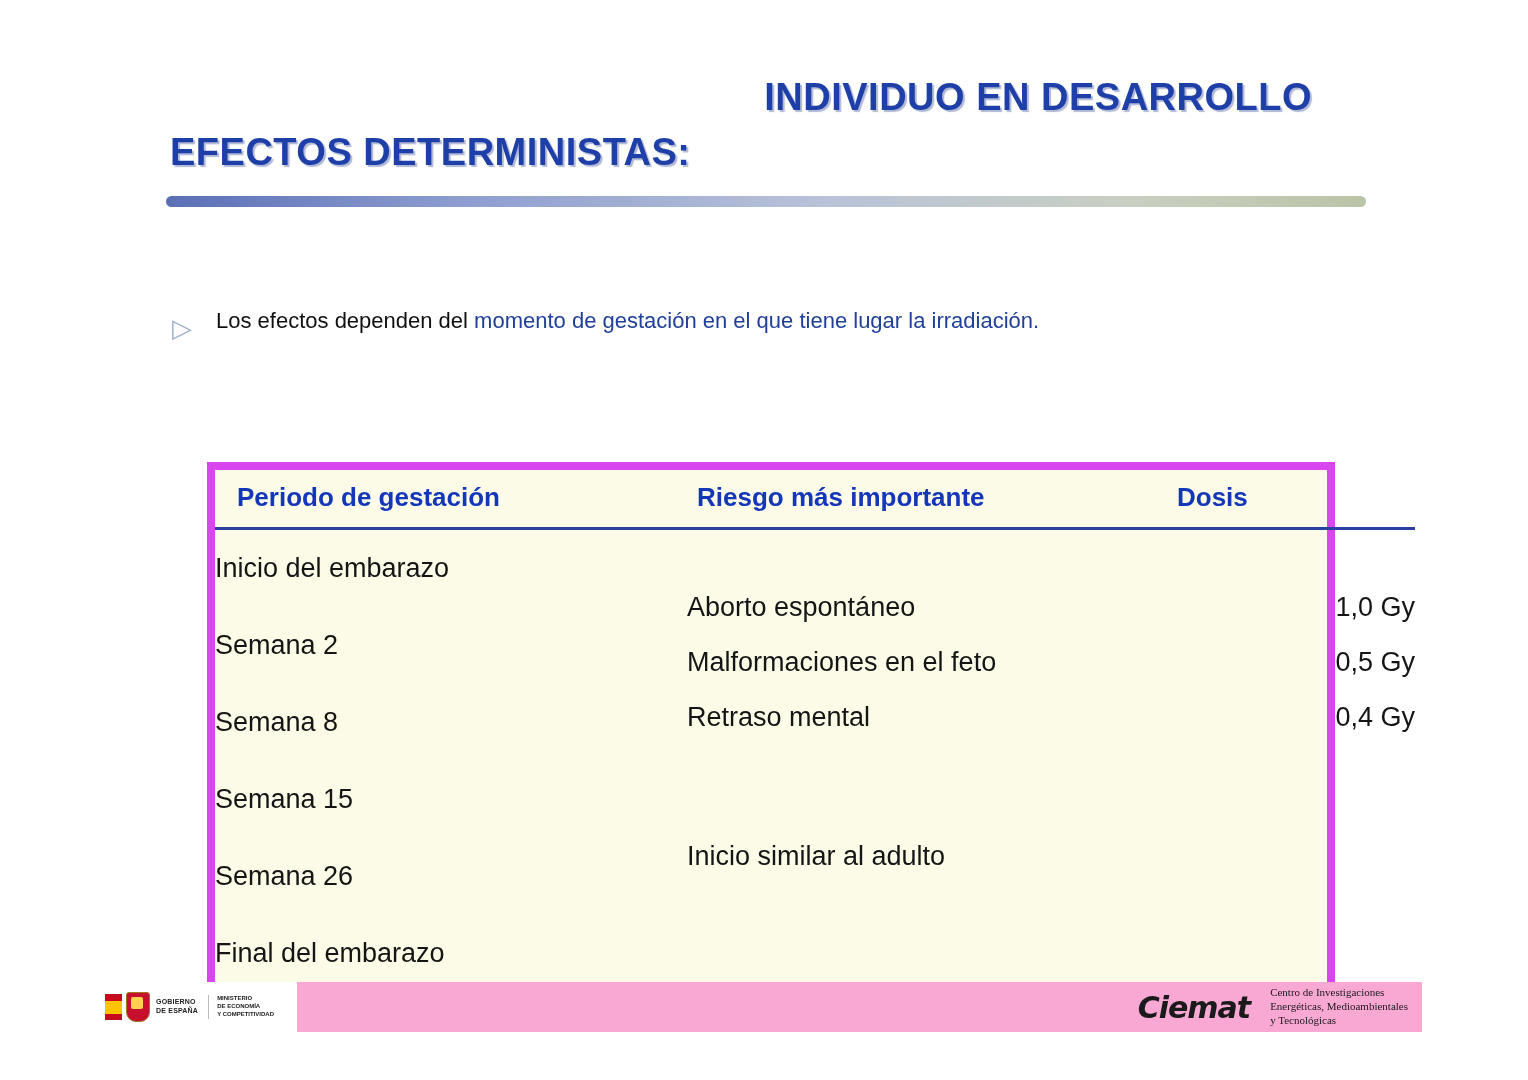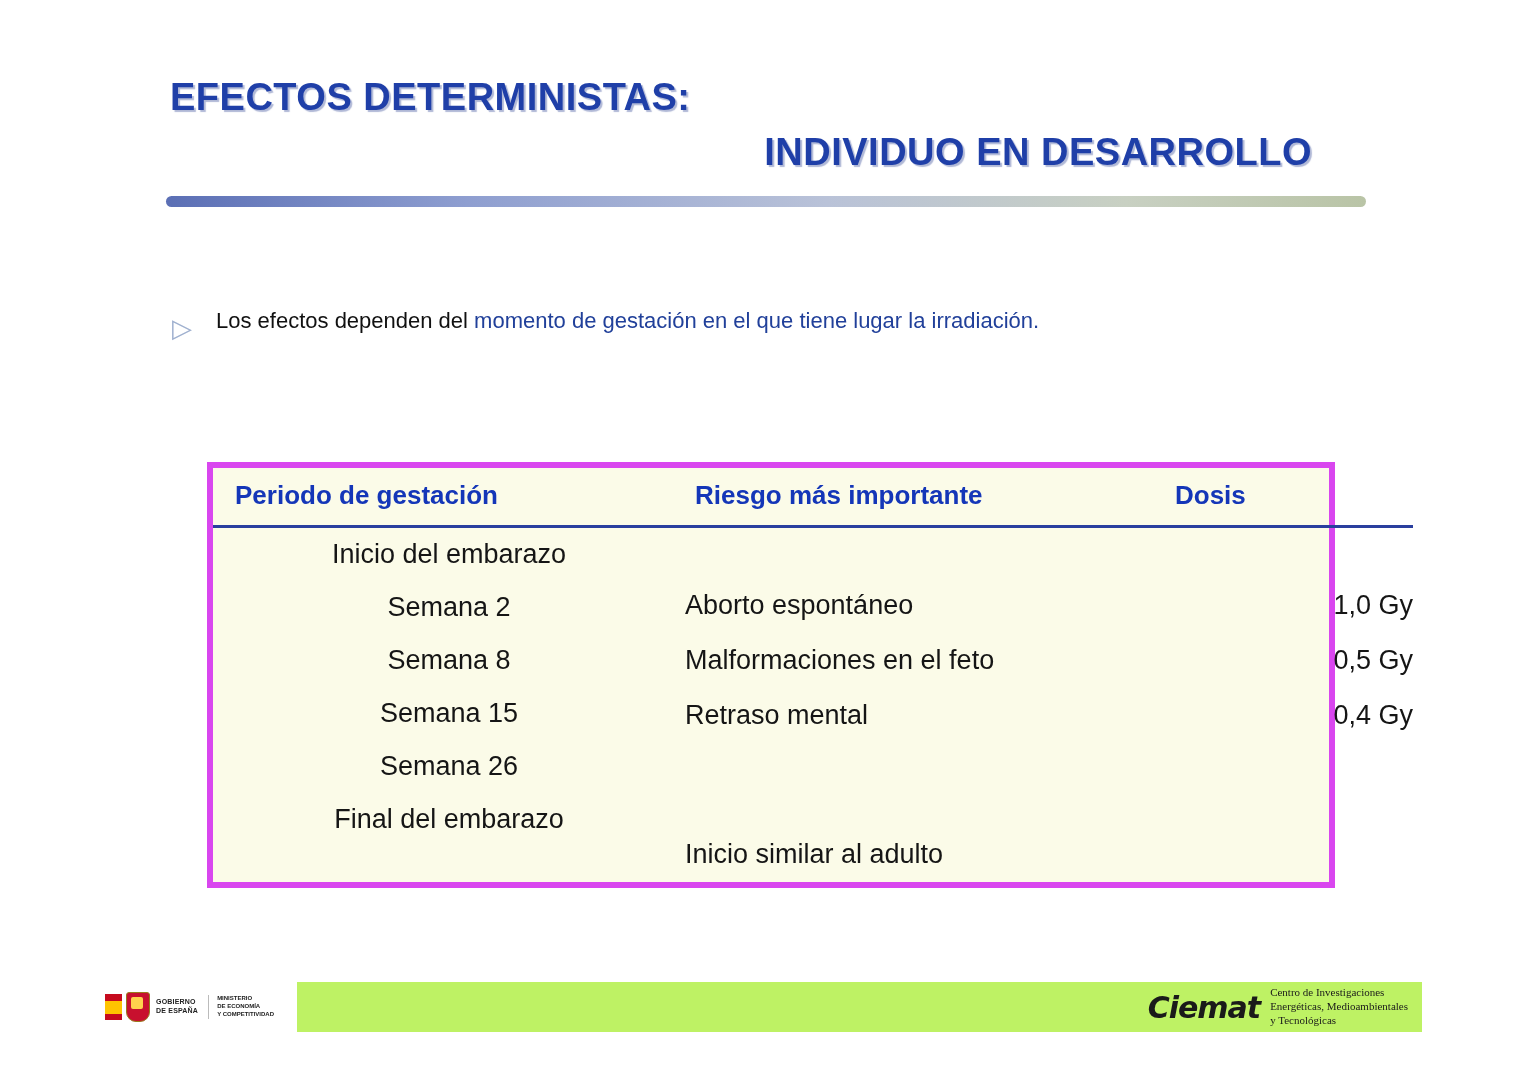--- a/index.html
+++ b/index.html
@@ -66,21 +66,21 @@
     line-height: 1.42;
   }
   .bullet-text .hl { color: #21409a; }
 
   
   .table-wrap {
     position: absolute;
     left: 207px;
     top: 462px;
     width: 1128px;
-    border: 6px solid #d946ef;
+    border: 8px solid #d946ef;
     background: #fbfbe8;
     box-sizing: border-box;
   }
   table.data {
     width: 100%;
     border-collapse: collapse;
     table-layout: fixed;
   }
   table.data th {
     font-size: 26px;
@@ -94,37 +94,37 @@
   table.data th.c2 { width: 460px; padding-left: 10px; }
   table.data th.c3 { width: 228px; }
 
   table.data td {
     font-size: 27px;
     color: #151515;
     vertical-align: top;
     padding: 0;
   }
   .period-cell { padding: 10px 0 8px 36px; }
-  .period-cell div { padding: 11px 0; text-align: center; }
+  .period-cell div { padding: 23px 0; }
   .mid-cell { padding: 14px 0 8px 10px; }
   .mid-cell div { padding: 12px 0; }
   .dose-cell { padding: 14px 0 8px 0; }
   .dose-cell div { padding: 12px 0; text-align: right; }
 
   .spacer-sm { height: 26px; }
   .spacer-md { height: 60px; }
 
   
   .footer {
     position: absolute;
     left: 97px;
     top: 982px;
     width: 1325px;
     height: 50px;
-    background: #bef264;
+    background: #f9a8d4;
     display: flex;
     align-items: center;
   }
   .gov-block {
     height: 50px;
     width: 200px;
     background: #ffffff;
     display: flex;
     align-items: center;
     padding-left: 8px;
@@ -179,33 +179,33 @@
   }
   .ciemat-logo {
     font-family: "DejaVu Sans", sans-serif;
     font-weight: bold;
     font-style: italic;
     font-size: 30px;
     color: #1a1a1a;
     letter-spacing: -1px;
   }
   .ciemat-sub {
-    margin-left: 10px;
+    margin-left: 20px;
     font-family: "Liberation Serif", serif;
     font-size: 11px;
     line-height: 1.25;
     color: #1a1a1a;
   }
 </style>
 </head>
 <body>
 
 <div class="title-block">
+  <div class="title-line line2">INDIVIDUO EN DESARROLLO</div>
   <div class="title-line line1">EFECTOS DETERMINISTAS:</div>
-  <div class="title-line line2">INDIVIDUO EN DESARROLLO</div>
 </div>
 <div class="title-rule"></div>
 
 <div class="bullet-row">
   <div class="bullet-marker">▷</div>
   <div class="bullet-text">
     <span>Los efectos dependen del </span><span class="hl">momento de gestación en el que tiene lugar la irradiación.</span>
   </div>
 </div>
 

